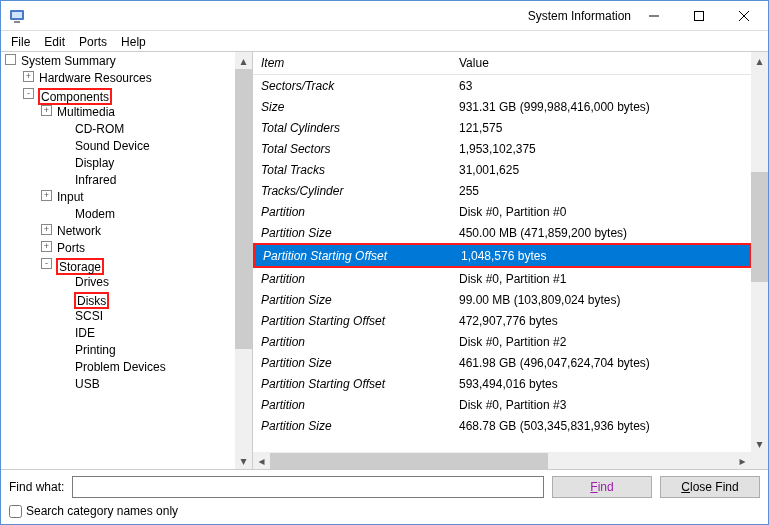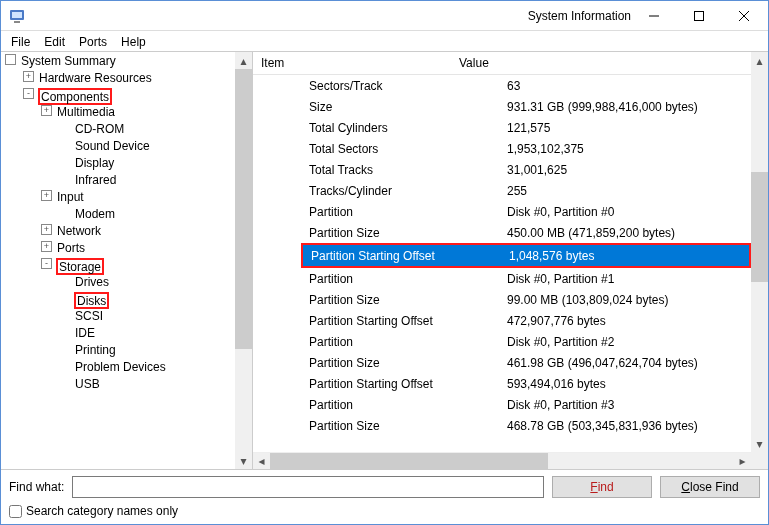--- a/index.html
+++ b/index.html
@@ -20,37 +20,37 @@
 .scroll-thumb { background: #ccc; position: absolute; left: 0; right: 0; }
 .tree-row { display: flex; height: 17px; white-space: nowrap; }
 .tree-row .pad { display: inline-block; }
 .exp { width: 11px; height: 11px; border: 1px solid #888; display: inline-flex; align-items: center; justify-content: center; font-size: 9px; line-height: 1; margin-right: 4px; color: #555; }
 .exp.blank { border: none; }
 .tree-label { padding: 0 1px; }
 .hl-red { border: 2px solid #ff1a1a; padding: 0 1px; }
 .right-pane { flex: 1; display: flex; flex-direction: column; overflow: hidden; }
 .header-row { display: flex; border-bottom: 1px solid #e5e5e5; }
 .header-cell { padding: 4px 8px; font-weight: normal; }
-.col-item { width: 198px; }
+.col-item { width: 198px; font-style: italic; }
 .col-value { flex: 1; }
-.list-body { flex: 1; overflow: hidden; position: relative; display: flex; padding-left: 48px; }
+.list-body { flex: 1; overflow: hidden; position: relative; display: flex; }
 .list-rows { flex: 1; overflow: hidden; }
 .list-row { display: flex; height: 21px; align-items: center; }
 .list-row .cell { padding: 0 8px; white-space: nowrap; overflow: hidden; }
 .list-row.selected { background: #0078d7; color: #fff; }
 .hl-row { border: 2px solid #ff1a1a; }
 .bottom-scroll { height: 17px; background: #f0f0f0; display: flex; align-items: center; border-top: 1px solid #eee; }
 .hscroll-track { flex: 1; position: relative; height: 100%; }
 .hscroll-thumb { position: absolute; top: 0; bottom: 0; background: #ccc; }
 .footer { border-top: 1px solid #ccc; padding: 6px 8px; }
 .find-row { display: flex; align-items: center; gap: 8px; margin-bottom: 6px; }
 .find-row label { white-space: nowrap; }
 .find-input { flex: 1; height: 22px; border: 1px solid #7a7a7a; padding: 0 4px; }
 .btn { height: 22px; padding: 0 16px; border: 1px solid #adadad; background: #e1e1e1; min-width: 100px; }
-.btn.disabled { color: #b91c1c; }
+.btn.disabled { color: #a21caf; }
 .chk-row { display: flex; gap: 60px; }
 .chk { display: flex; align-items: center; gap: 4px; }
 .chk input { width: 13px; height: 13px; }
 .u { text-decoration: underline; }
 .corner { width: 17px; height: 17px; background: #f0f0f0; }
 </style>
 </head>
 <body>
 
 <div class="titlebar">

